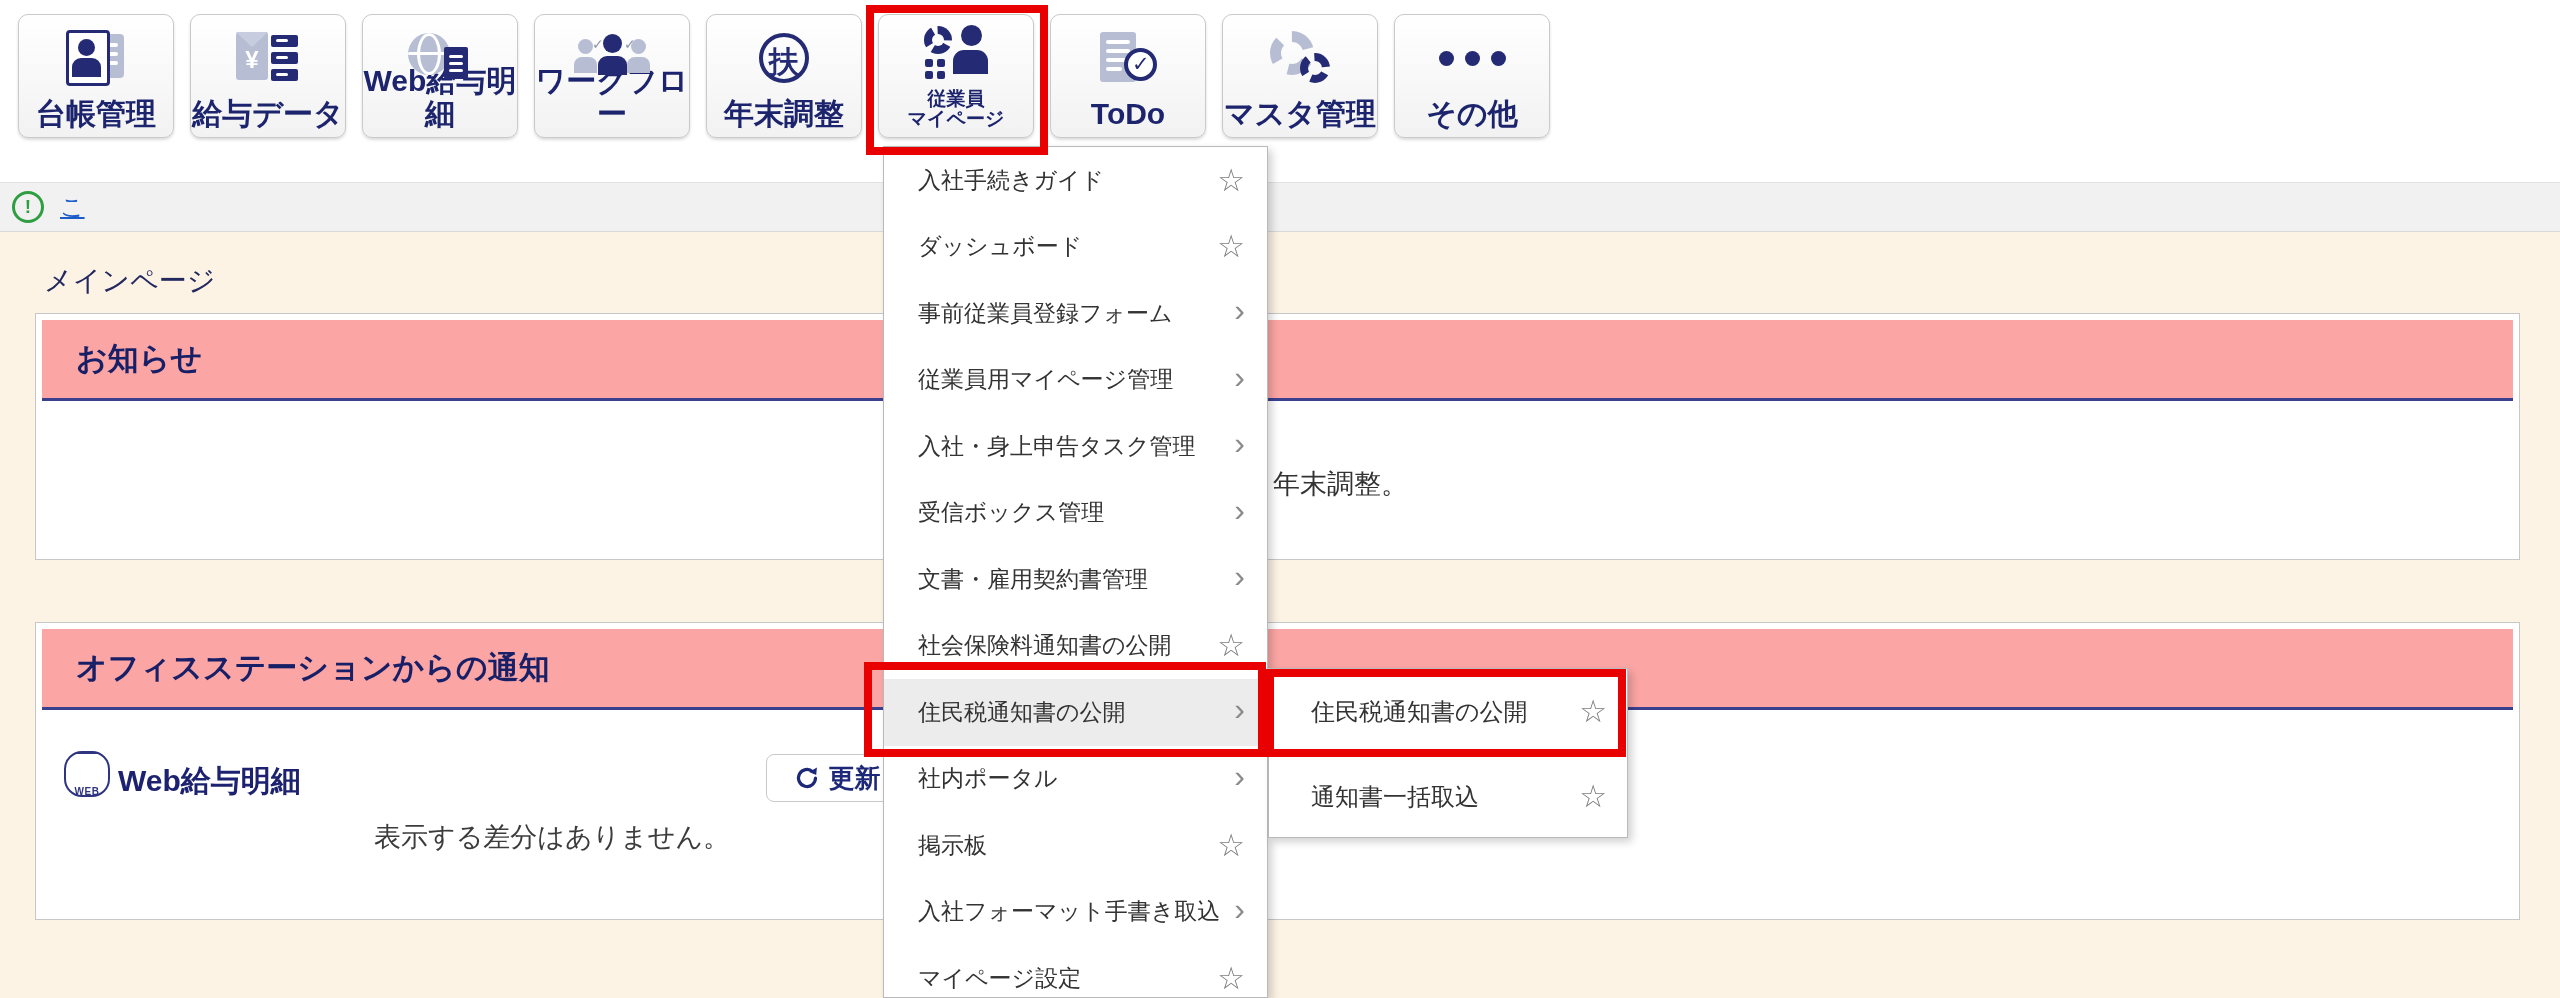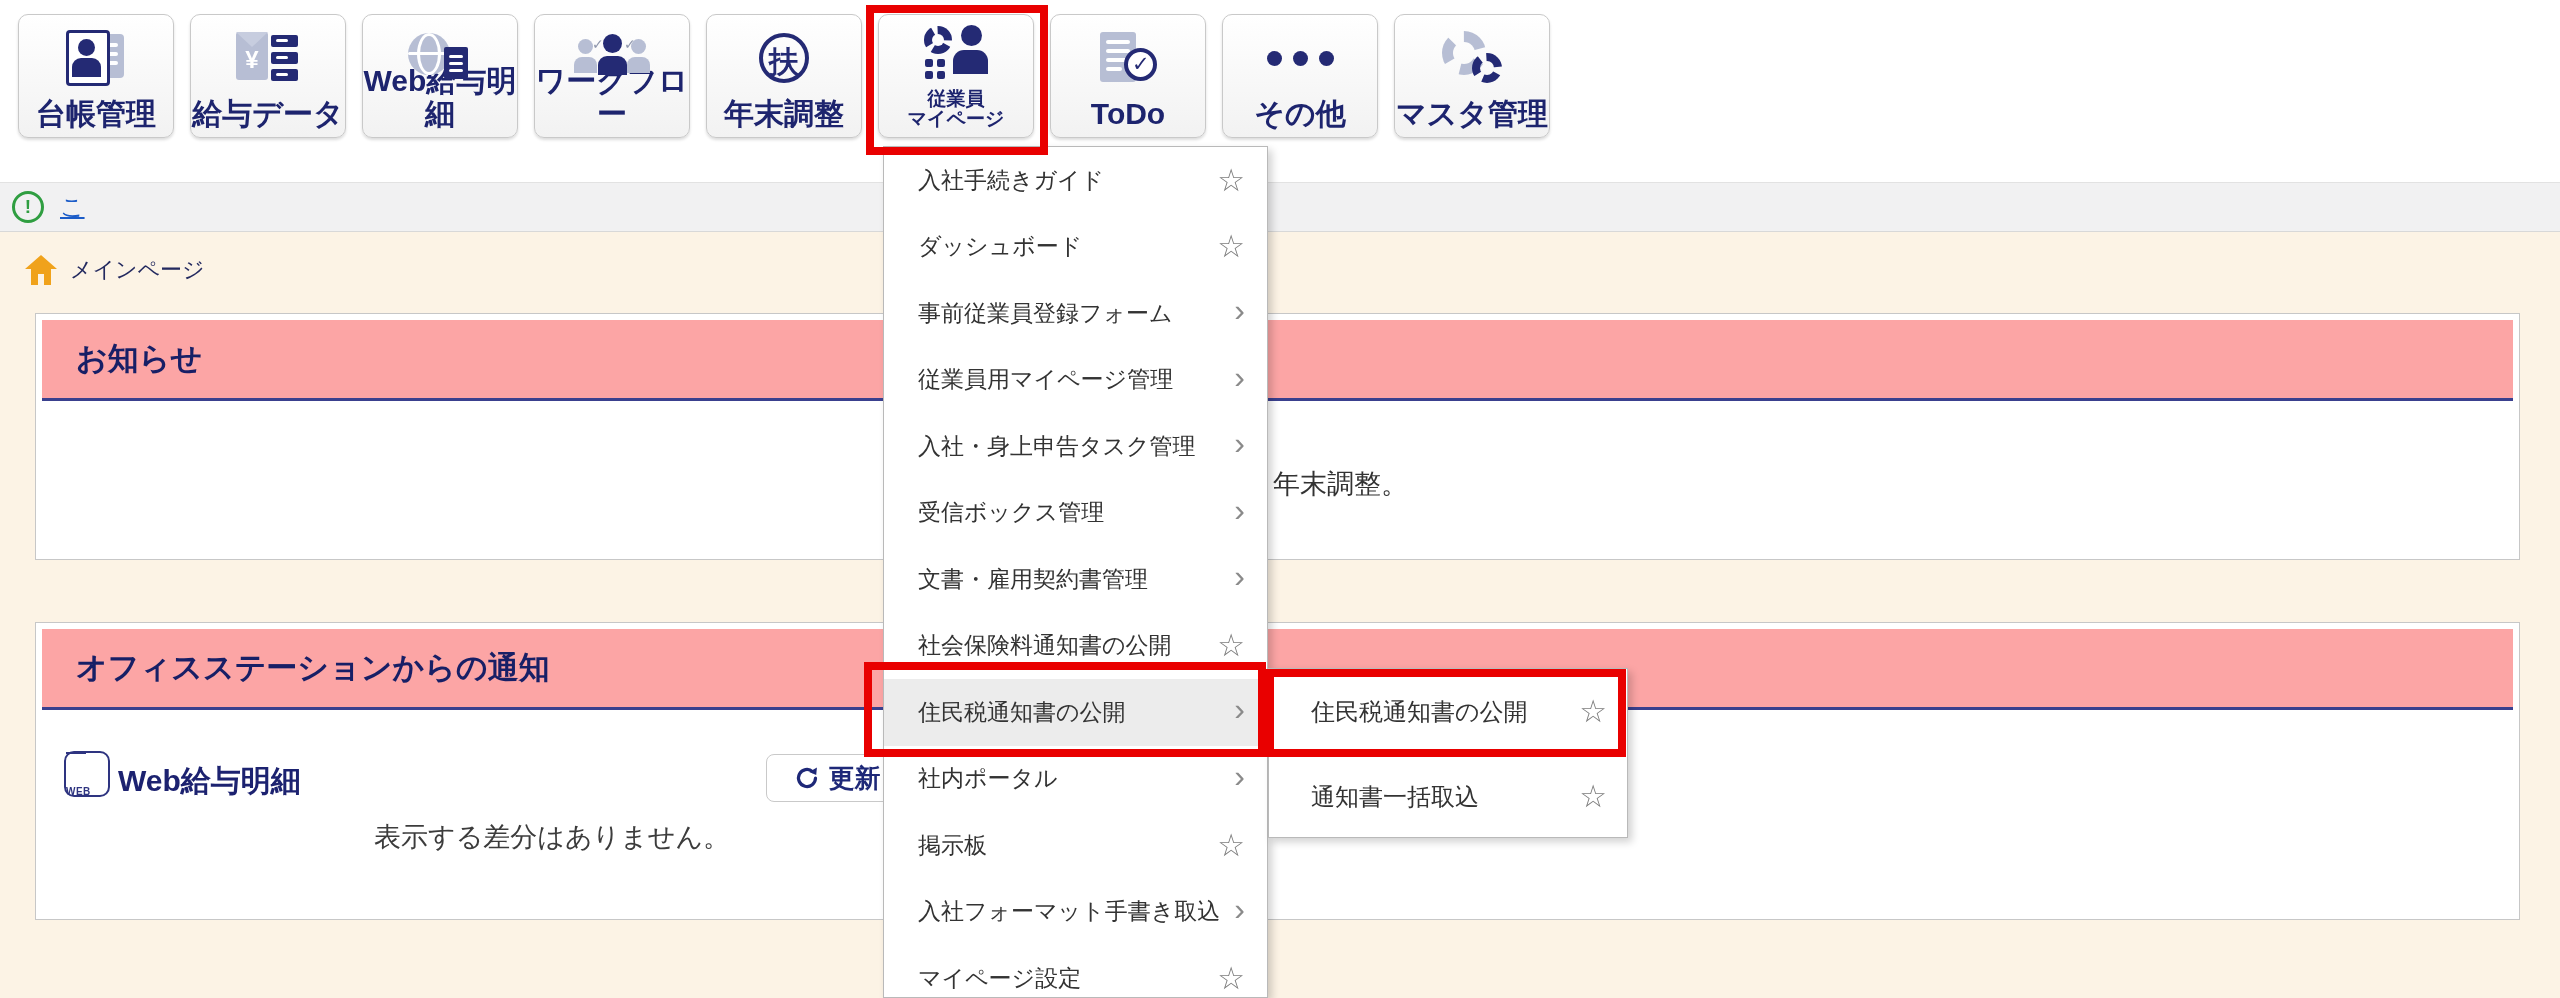--- a/index.html
+++ b/index.html
@@ -28,36 +28,36 @@
   
   .notice-bar{position:absolute;left:0;top:182px;width:2560px;height:50px;background:#f1f1f2;
               border-top:1px solid #e2e2e2;border-bottom:1px solid #d8d8d8;box-sizing:border-box;
               display:flex;align-items:center;padding-left:12px;font-size:24px;color:#333;z-index:1;}
   .alert-badge{width:26px;height:26px;border:3px solid #2f9e41;border-radius:50%;color:#2f9e41;
                font-weight:bold;font-size:19px;display:flex;align-items:center;justify-content:center;
                margin-right:10px;flex:0 0 auto;}
   .notice-link{color:#1b5cc8;text-decoration:underline;margin-left:6px;cursor:pointer;}
 
   
-  .breadcrumb{position:absolute;left:24px;top:250px;height:40px;display:flex;align-items:center;gap:12px;
-              font-size:22px;color:#23295f;z-index:1;cursor:pointer;}
+  .breadcrumb{position:absolute;left:44px;top:250px;height:40px;display:flex;align-items:center;gap:12px;
+              font-size:28px;color:#23295f;z-index:1;cursor:pointer;flex-direction:column;}
 
   
   .card{position:absolute;left:35px;width:2485px;background:#fff;border:1px solid #c7c7c7;box-sizing:border-box;z-index:1;}
   #card-announcements{top:313px;height:247px;}
   #card-notifications{top:622px;height:298px;}
   .card-header{height:78px;background:#fca5a5;border-bottom:3px solid #3a408e;margin:6px 6px 0 6px;
                display:flex;align-items:center;padding-left:34px;}
   .card-title{font-size:31px;font-weight:bold;color:#171f66;}
   .announce-empty{position:absolute;left:1237px;top:152px;font-size:27px;color:#333;}
 
   
   .webpay-badge{position:absolute;left:28px;top:128px;width:46px;height:46px;border:2px solid #2e3480;
-                border-radius:10px;box-sizing:border-box;display:flex;flex-direction:column;
-                justify-content:center;background:#fff;gap:16px;}
+                border-radius:18px;box-sizing:border-box;display:flex;flex-direction:column;
+                align-items:center;justify-content:center;background:#fff;gap:16px;}
   .printer-top{width:16px;height:7px;background:#fff;border:2px solid #2e3480;border-bottom:none;}
   .printer-body{width:28px;height:10px;background:#2e3480;border-radius:2px;}
   .webpay-badge b{font-size:10px;color:#2e3480;letter-spacing:.5px;line-height:1;margin-top:1px;}
   .webpay-label{position:absolute;left:82px;top:138px;font-size:30px;font-weight:bold;color:#1c2270;}
   .doc-title{position:absolute;left:338px;top:139px;font-size:28px;font-weight:bold;color:#232323;}
   .update-btn{position:absolute;left:730px;top:131px;width:142px;height:48px;background:#fff;
               border:1px solid #c9c9c9;border-radius:8px;box-sizing:border-box;display:flex;
               align-items:center;justify-content:center;gap:9px;font-size:26px;font-weight:bold;
               color:#1e2878;cursor:pointer;}
   .status-text{position:absolute;left:338px;top:196px;font-size:27px;color:#3c3c3c;}
@@ -193,37 +193,37 @@
         <i class="wline" style="left:8px;top:35px;width:16px"></i>
         <i class="abs" style="left:26px;top:16px;width:33px;height:33px;background:#fff;border:4px solid #242a74;border-radius:50%;box-sizing:border-box"></i>
         <b class="abs" style="left:34px;top:20px;color:#242a74;font-size:21px">✓</b>
       </span>
         </span>
       <span class="tb-label">ToDo</span>
     </div>
 
     <div class="tb-btn">
       <span class="tb-icon">
+          <span class="ic" style="width:64px;height:54px">
+        <i class="abs" style="left:2px;top:0;width:44px;height:44px;border:11px dashed #b7bed4;border-radius:50%;box-sizing:border-box"></i>
+        <i class="abs" style="left:32px;top:22px;width:30px;height:30px;border:8px dashed #242a74;border-radius:50%;box-sizing:border-box"></i>
+      </span>
+        </span>
+      <span class="tb-label">マスタ管理</span>
+    </div>
+
+    <div class="tb-btn">
+      <span class="tb-icon">
           <span class="dots-row">
         <i class="dot"></i>
             <i class="dot"></i>
             <i class="dot"></i>
       </span>
         </span>
       <span class="tb-label">その他</span>
-    </div>
-
-    <div class="tb-btn">
-      <span class="tb-icon">
-          <span class="ic" style="width:64px;height:54px">
-        <i class="abs" style="left:2px;top:0;width:44px;height:44px;border:11px dashed #b7bed4;border-radius:50%;box-sizing:border-box"></i>
-        <i class="abs" style="left:32px;top:22px;width:30px;height:30px;border:8px dashed #242a74;border-radius:50%;box-sizing:border-box"></i>
-      </span>
-        </span>
-      <span class="tb-label">マスタ管理</span>
     </div>
   </div>
 
   <div class="notice-bar">
     <span class="alert-badge">!</span>
     <span class="notice-link">こ</span>
   </div>
 
   <div class="breadcrumb">
     <svg width="34" height="32" viewBox="0 0 34 32">

